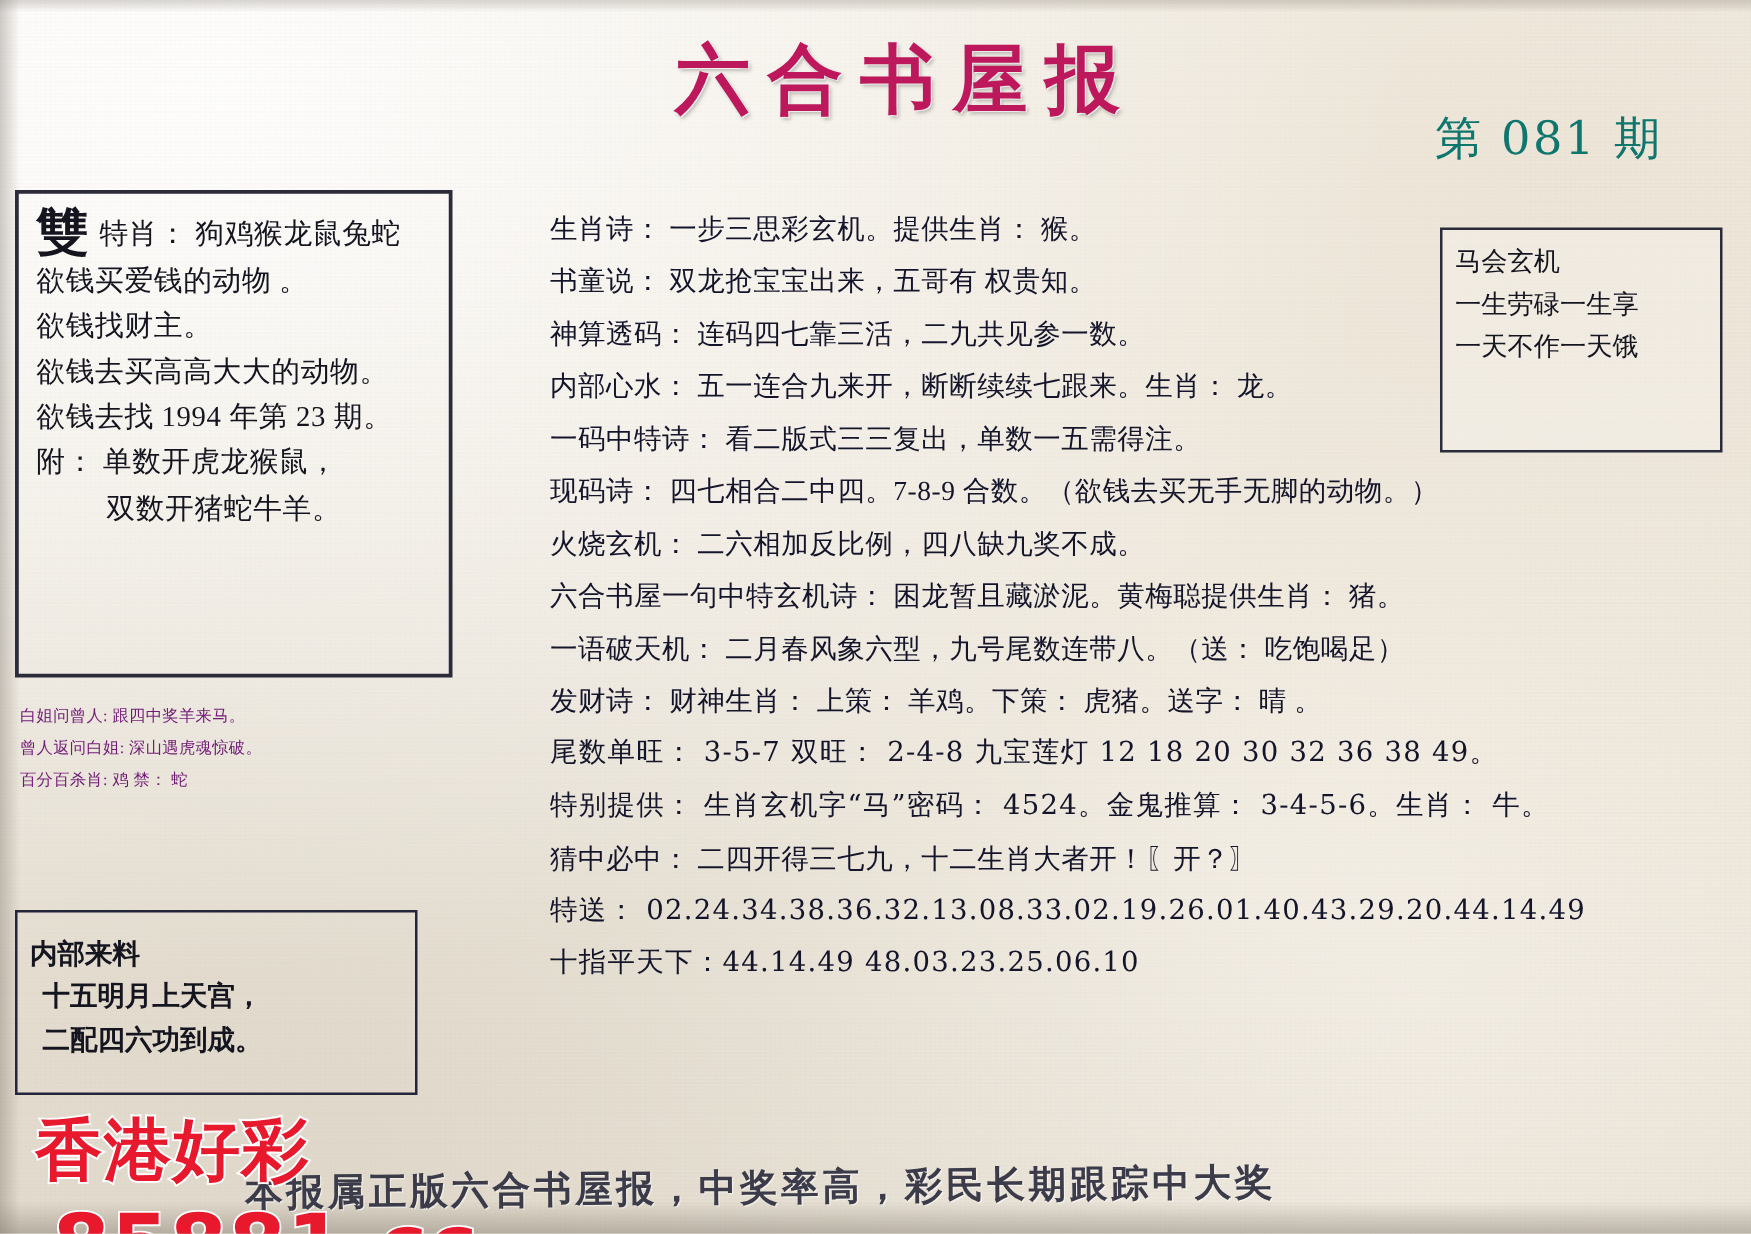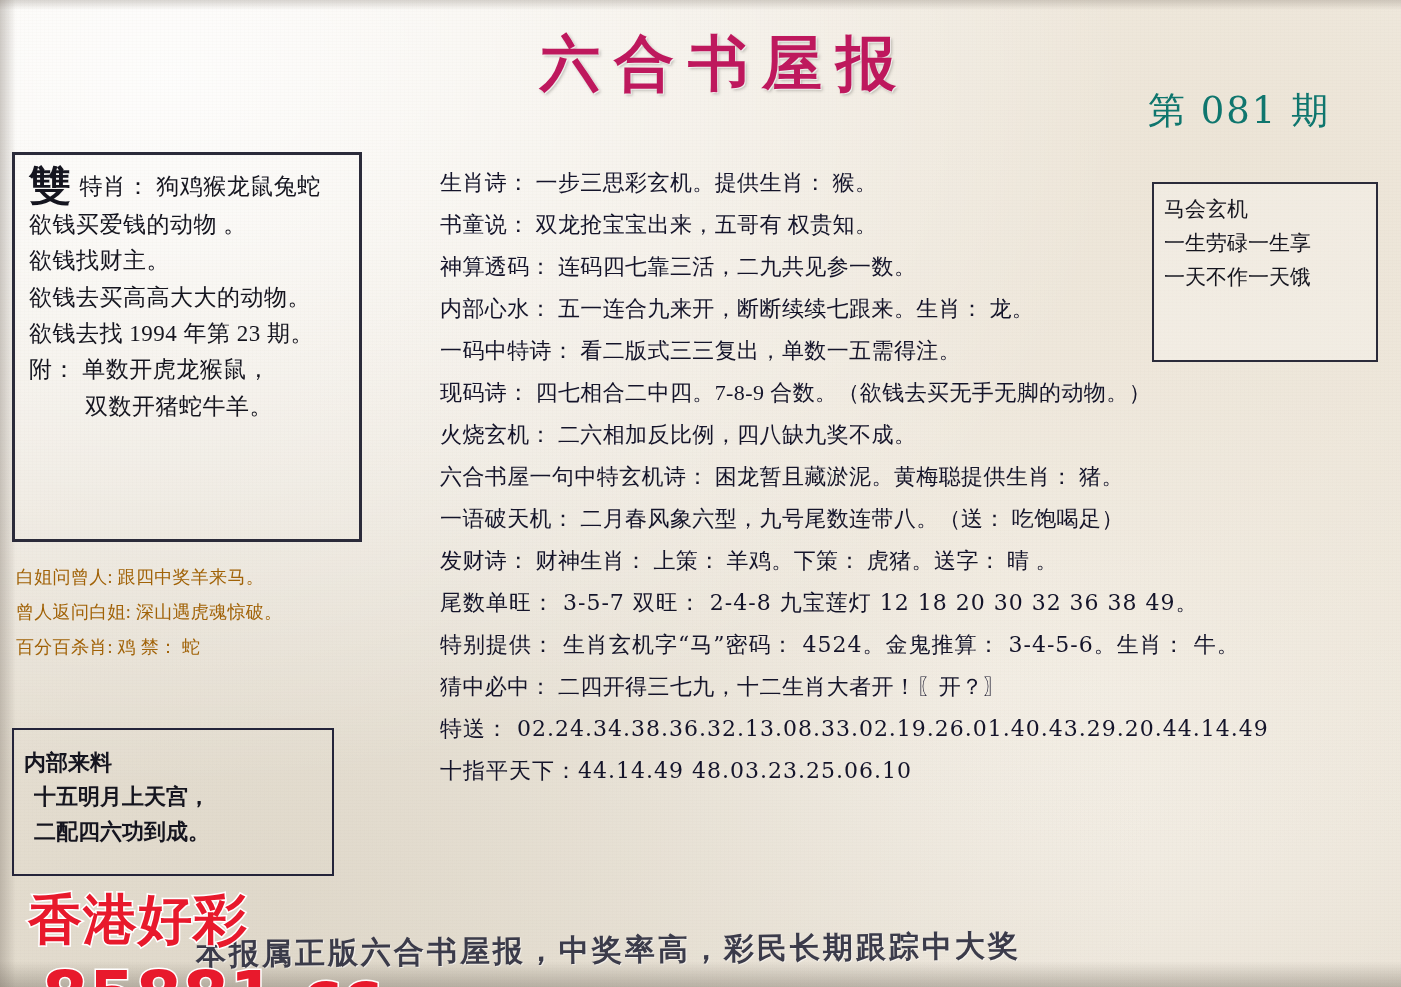--- a/index.html
+++ b/index.html
@@ -110,23 +110,23 @@
   .lb-line.first { text-indent: 0; }
   .lb-indent { padding-left: 56px; }
 
   .left-small {
     position: absolute;
     left: 16px;
     top: 560px;
     width: 400px;
   }
   .ls-line {
-    font-size: 18px;
+    font-size: 13px;
     line-height: 1.95;
-    color: #a16207;
+    color: #701a75;
     letter-spacing: .3px;
   }
 
   .inner-box {
     position: absolute;
     left: 12px;
     top: 728px;
     width: 322px;
     height: 148px;
     border: 2px solid #24243a;

